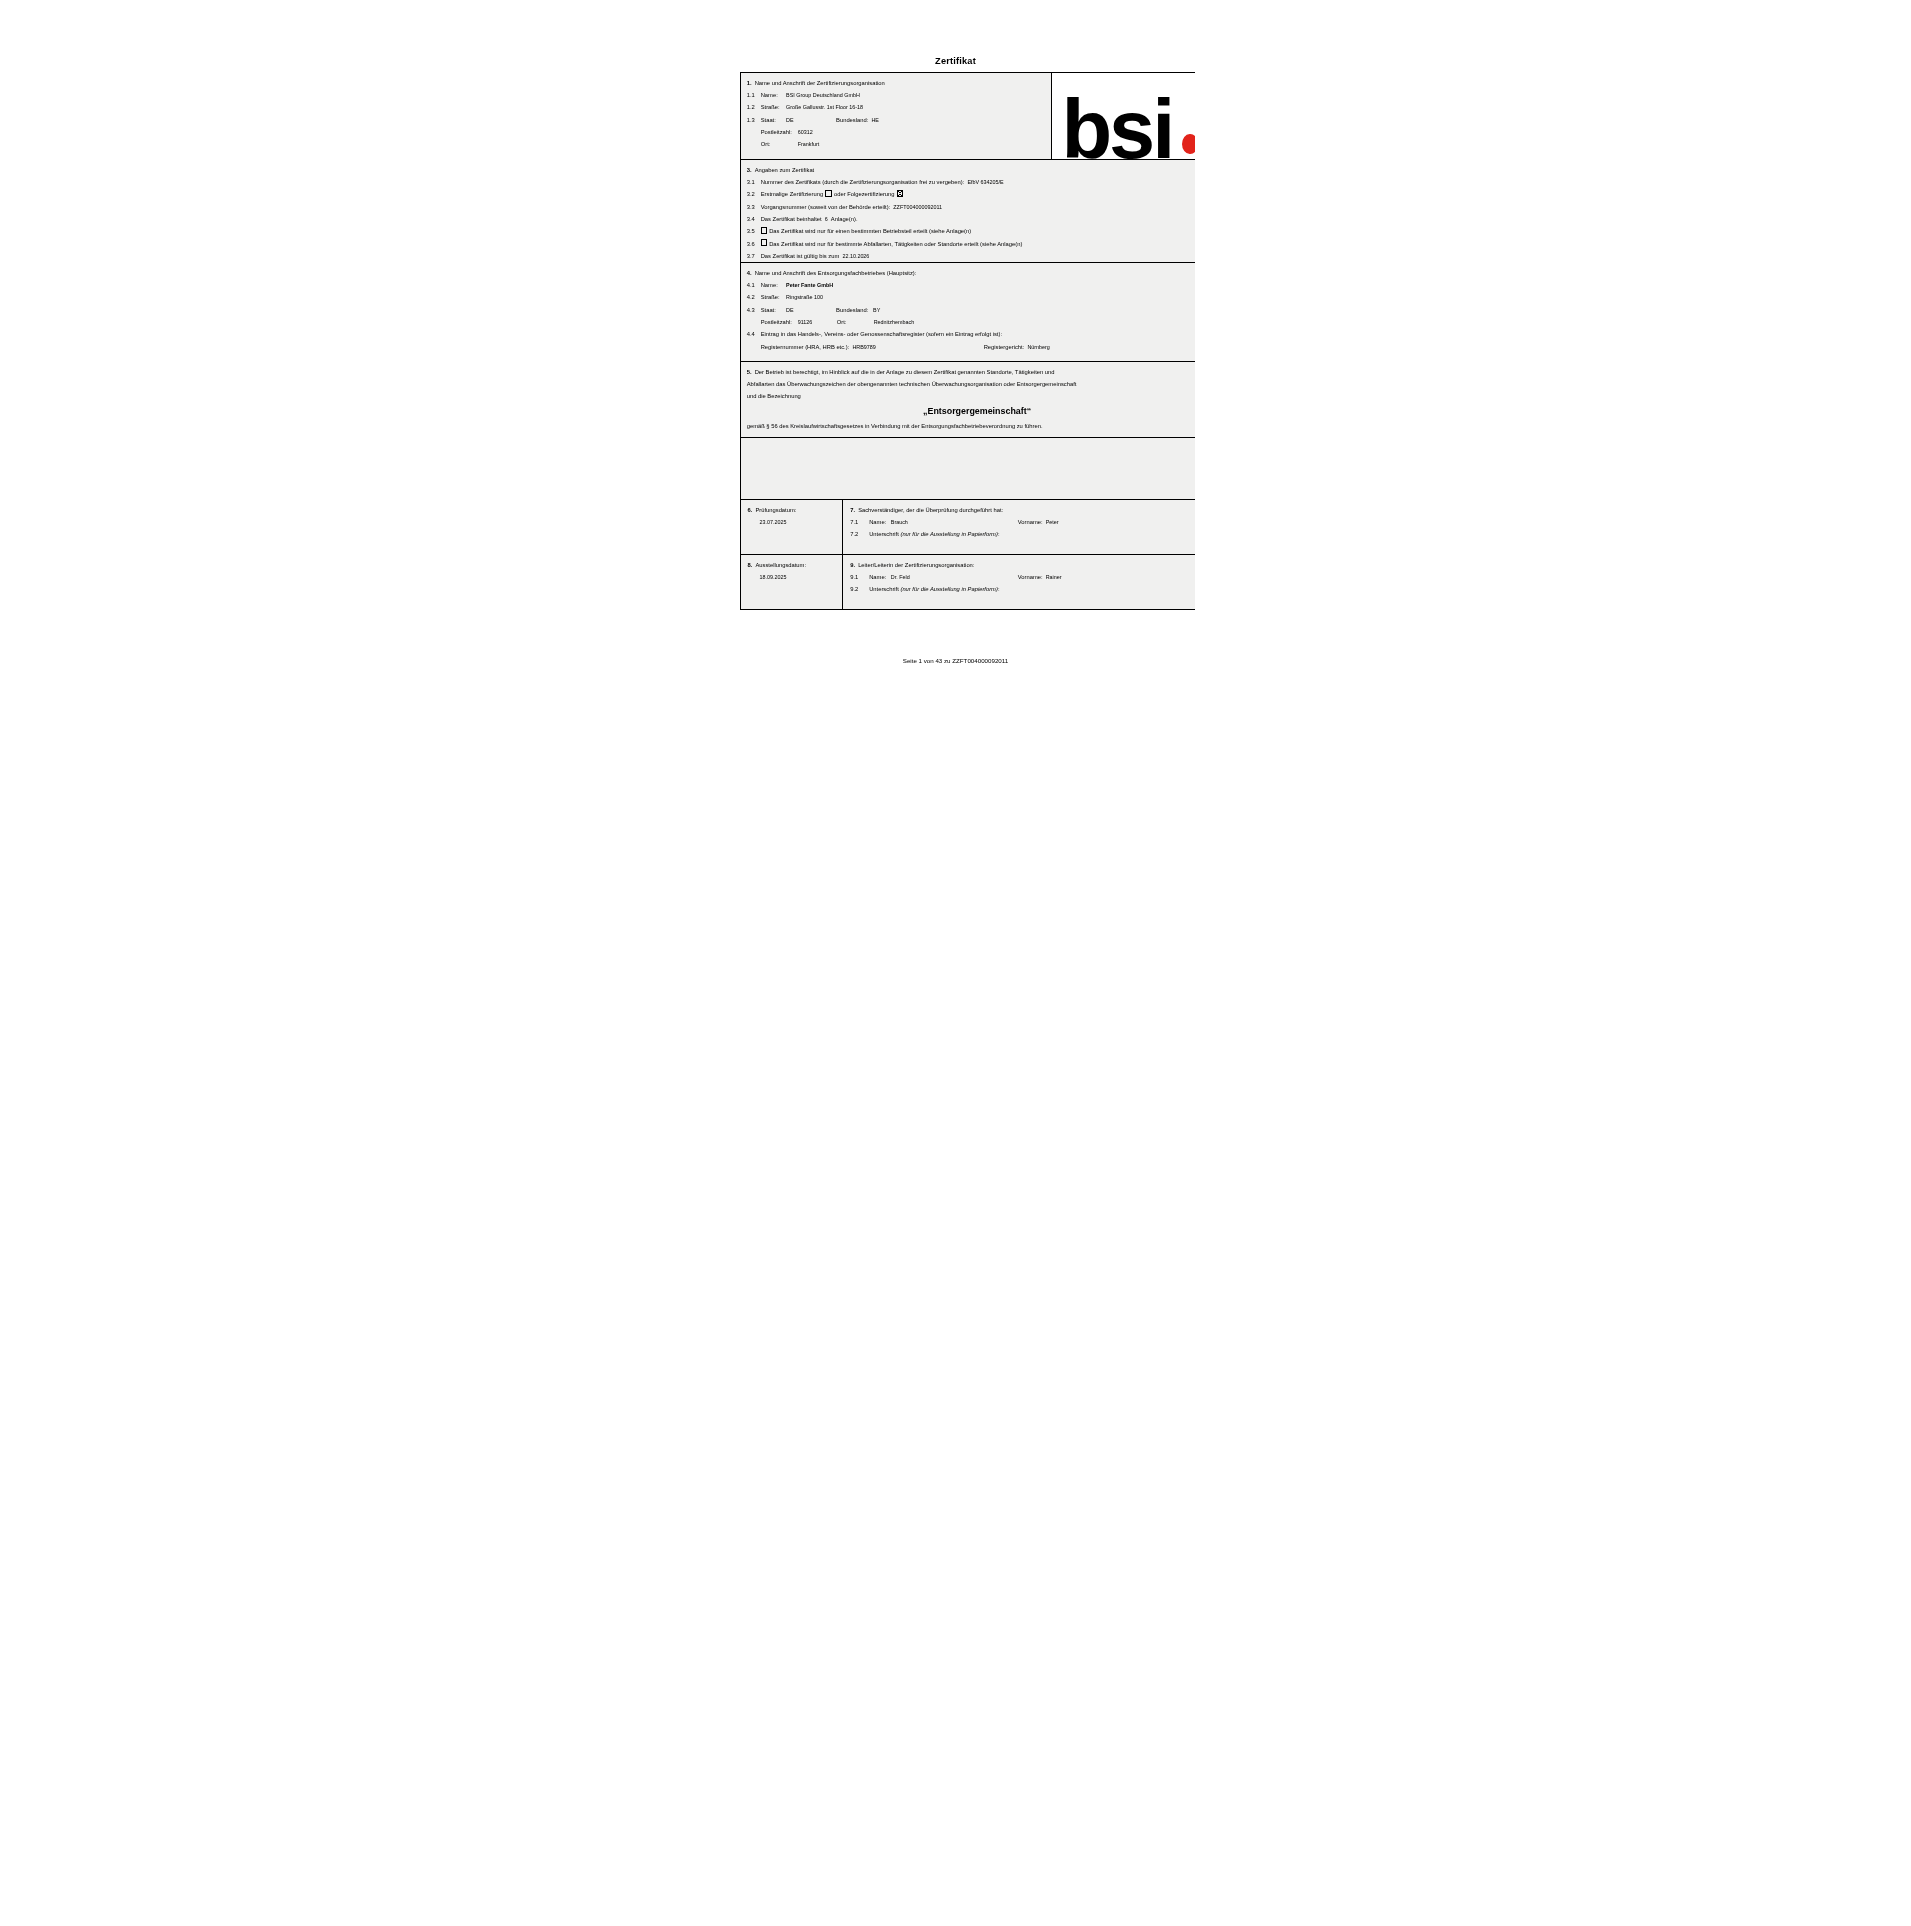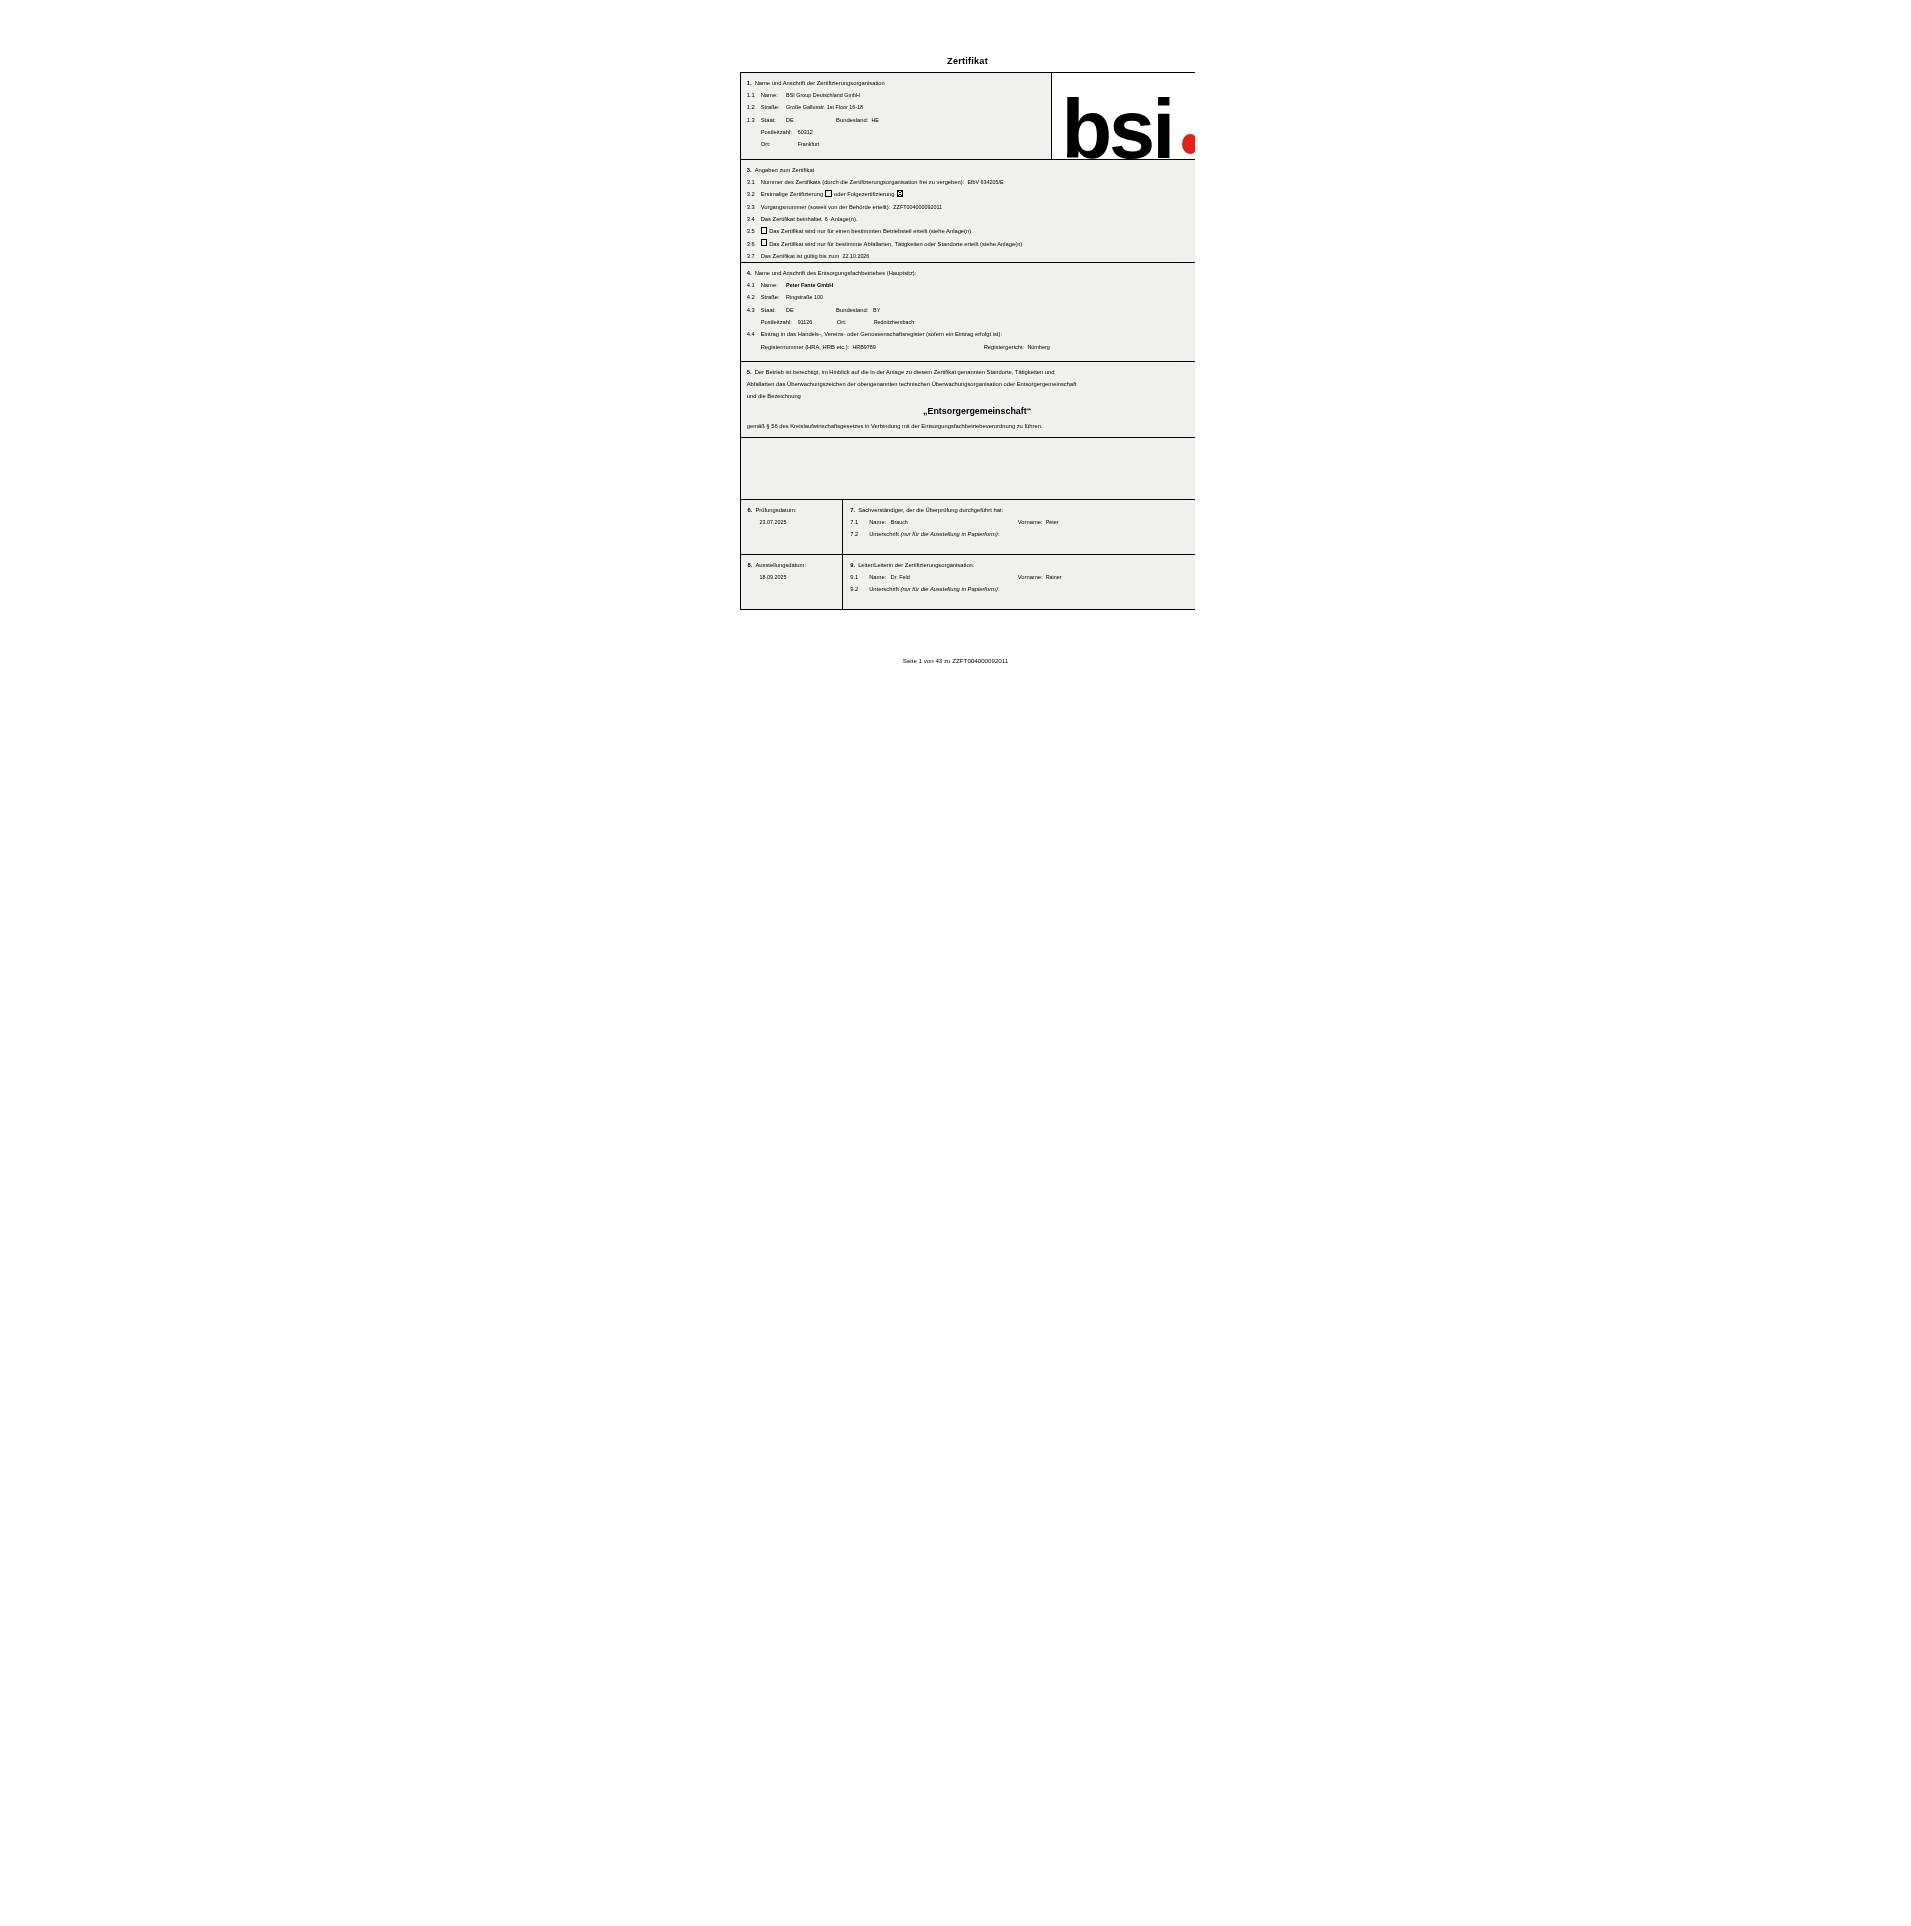--- a/index.html
+++ b/index.html
@@ -1,18 +1,18 @@
 <!DOCTYPE html>
 <html style="font-size:6.2px"><head>
 <meta charset="utf-8">
 <style>
   html,body{margin:0;padding:0;background:#ffffff;}
   .page{position:relative;width:478px;height:676px;margin:0 auto;background:#ffffff;
         font-family:"Liberation Sans", sans-serif;color:#000;overflow:hidden;}
-  .doc-title{position:absolute;top:56px;left:12px;width:100%;text-align:center;
+  .doc-title{position:absolute;top:56px;left:0;width:100%;text-align:center;
              font-size:9.2px;font-weight:bold;letter-spacing:0.2px;}
   .cert-table{position:absolute;left:23px;top:72px;width:469px;box-sizing:border-box;
               border:1.5px solid #000;background:#f0f0ef;}
   .sec{position:relative;background:#f0f0ef;border-bottom:1.5px solid #000;box-sizing:border-box;}
   .sec.last{border-bottom:none;}
   .ln{position:relative;padding-left:6.2px;height:12.3px;line-height:12.3px;font-size:5.8px;white-space:nowrap;}
   .pt{padding-top:3.9px;}
   .hn{font-weight:bold;margin-right:3.1px;}
   .n{display:inline-block;width:14px;}
   .lb66{display:inline-block;width:25.4px;}

